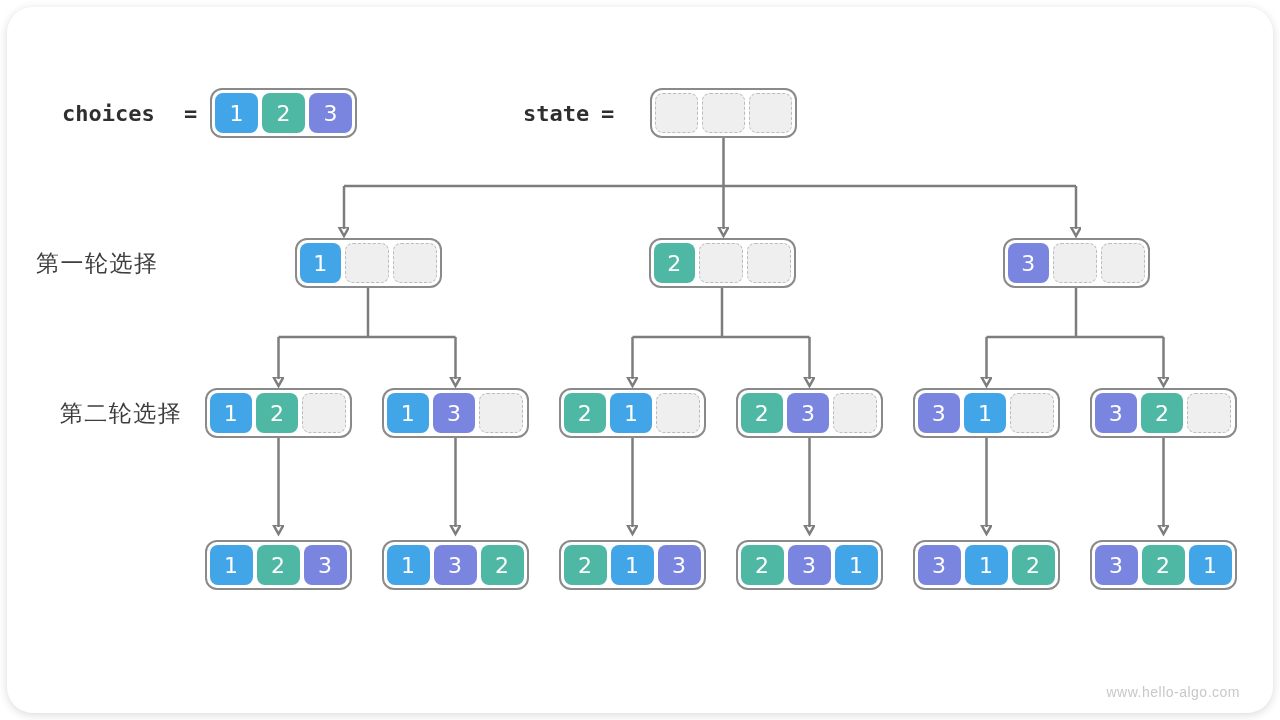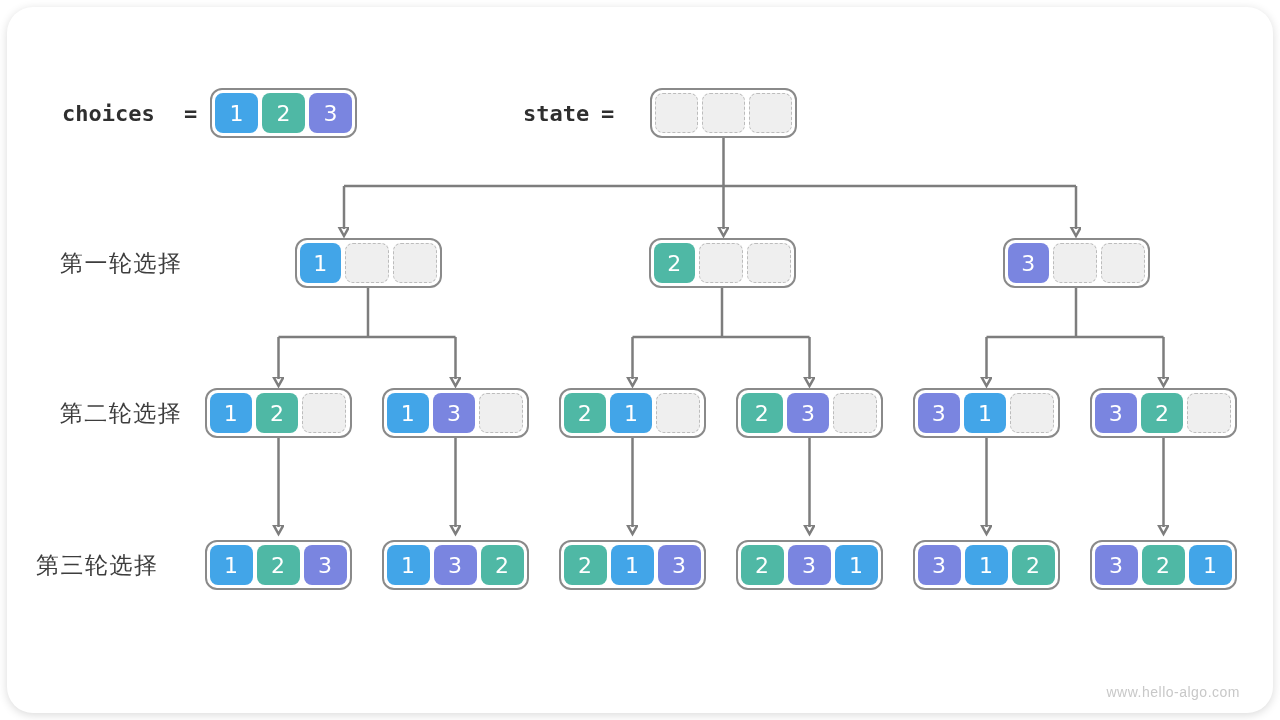--- a/index.html
+++ b/index.html
@@ -34,21 +34,21 @@
   .node-row{position:absolute;display:flex;}
   .row-l1{left:294.5px;top:238px;gap:207px;}
   .row-l2{left:204.5px;top:388px;gap:30px;}
   .row-l3{left:204.5px;top:540px;gap:30px;}
 
   
   .round-label{
     position:absolute;left:36px;width:170px;height:26px;line-height:26px;
     font-size:23px;font-weight:500;color:#3d3d3d;letter-spacing:1.5px;white-space:nowrap;
   }
-  #round-label-1{top:250px;margin-left:24px;}
+  #round-label-1{top:250px;}
   #round-label-2{top:400px;text-align:center;}
   #round-label-3{top:552px;}
 
   
   .var-label{
     position:absolute;top:88px;height:50px;display:flex;align-items:center;
     font-family:"DejaVu Sans Mono","Liberation Mono",monospace;
     font-weight:bold;font-size:22px;color:#2f2f2f;white-space:nowrap;
   }
   #choices-label{left:62px;}
@@ -123,21 +123,20 @@
   <div class="header-box" id="state-box">
       <div class="node">
         <div class="cell empty"></div>
         <div class="cell empty"></div>
         <div class="cell empty"></div>
       </div>
     </div>
 
   <div class="round-label" id="round-label-1">第一轮选择</div>
   <div class="round-label" id="round-label-2">第二轮选择</div>
-  <div class="round-label" id="round-label-3">第三轮选择</div>
 
   <div class="node-row row-l1">
       <div class="node">
         <div class="cell filled" style="background: rgb(66, 165, 232);">1</div>
         <div class="cell empty"></div>
         <div class="cell empty"></div>
       </div>
       <div class="node">
         <div class="cell filled" style="background: rgb(79, 184, 165);">2</div>
         <div class="cell empty"></div>

